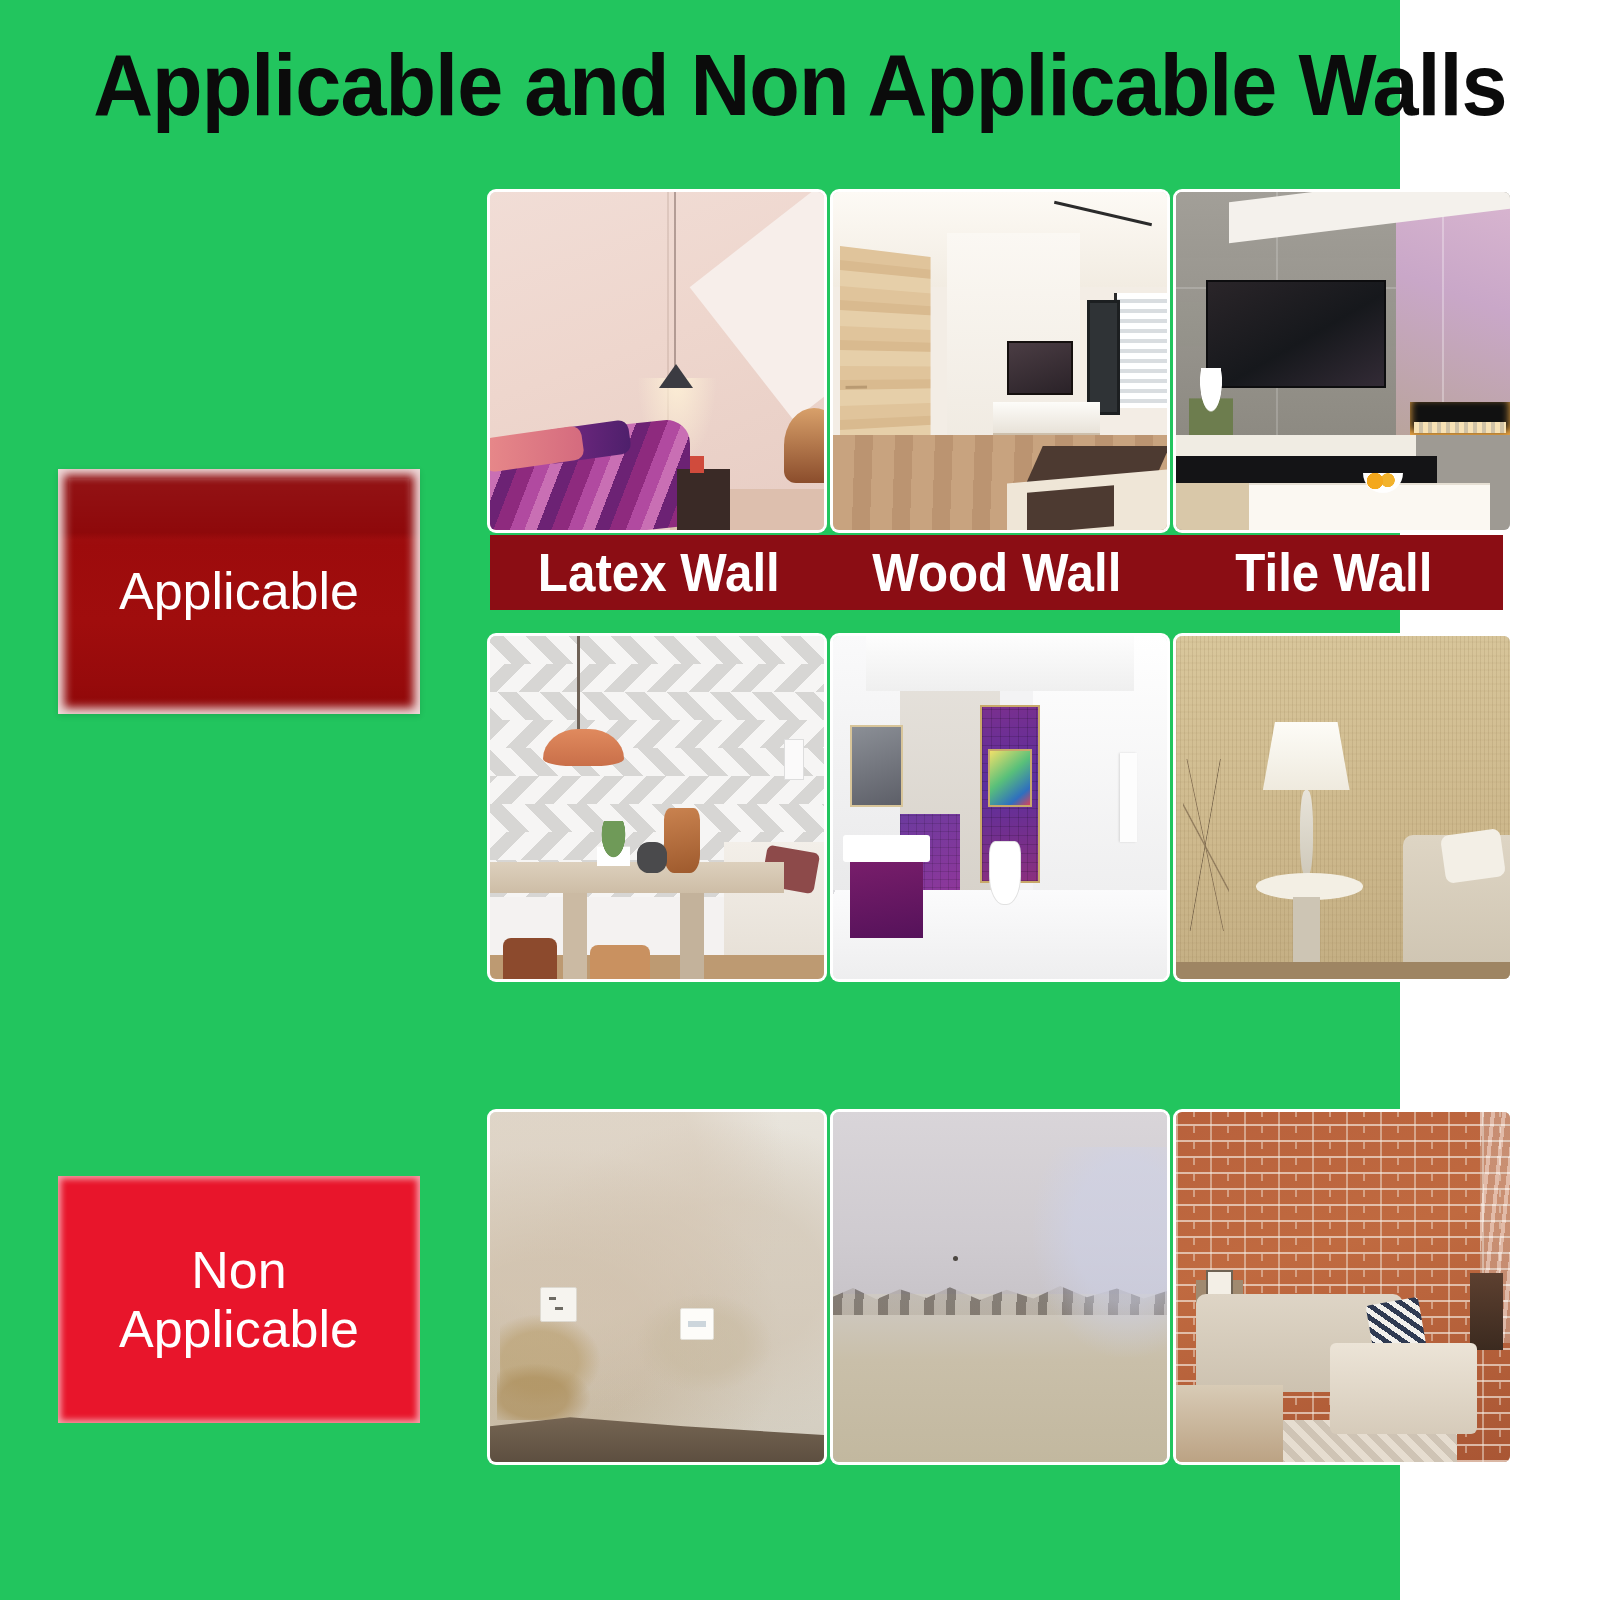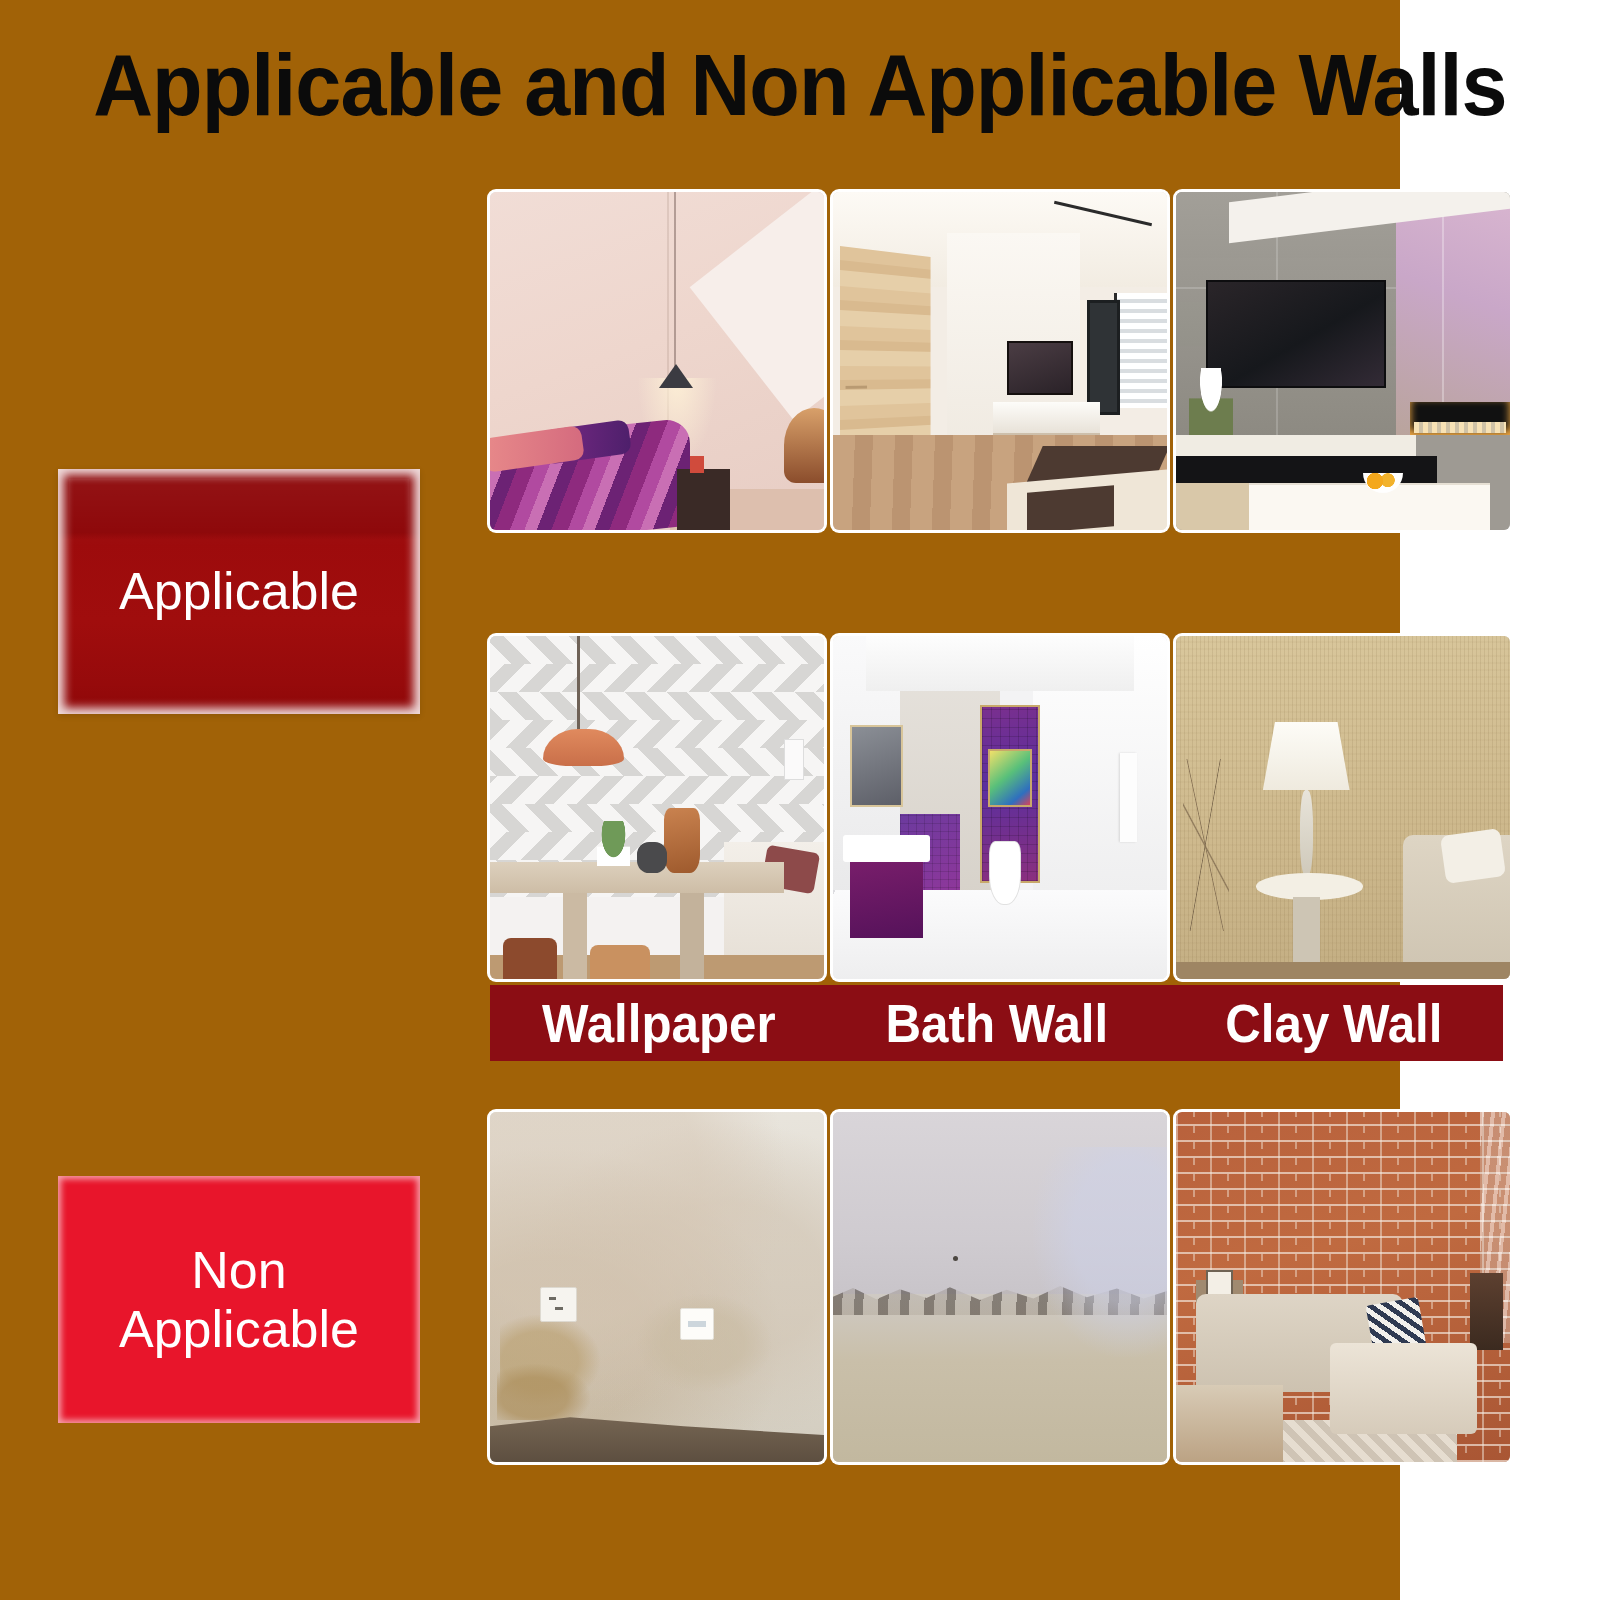--- a/index.html
+++ b/index.html
@@ -9,21 +9,21 @@
     height: 1600px;
     background: #ffffff;
     font-family: "Liberation Sans", sans-serif;
     overflow: hidden;
   }
 
   #page {
     position: relative;
     width: 1400px;
     height: 1600px;
-    background: #a16207;
+    background: #22c55e;
   }
 
   
   .page-title {
     position: absolute;
     left: 0; top: 34px;
     width: 1600px;
     text-align: center;
     font-size: 88px;
     font-weight: bold;
@@ -713,20 +713,25 @@
         <div class="ledge"></div>
           <div class="black"></div>
           <div class="fire"></div>
         <div class="floor"></div>
           <div class="table"></div>
           <div class="fruit"></div>
       </div>
     </div>
   </div>
 
+  <div class="caption-bar dark" style="left:490px; top:535px; width:1013px; height:75px;">
+    <div class="caption">Latex Wall</div>
+    <div class="caption">Wood Wall</div>
+    <div class="caption">Tile Wall</div>
+  </div>
 
   <div class="tile-row" style="left:490px; top:636px; width:1020px; height:343px;">
 
     <div class="tile">
       <div class="scene sc-wallpaper">
         <div class="chev"></div>
           <div class="chev2"></div>
         <div class="cord"></div>
           <div class="pend"></div>
           <div class="switch"></div>
@@ -769,25 +774,20 @@
           <div class="sofa-pillow"></div>
         <div class="shade"></div>
           <div class="stem"></div>
         <div class="sidetable"></div>
           <div class="pedestal"></div>
         <div class="floor"></div>
       </div>
     </div>
   </div>
 
-  <div class="caption-bar dark" style="left:490px; top:985px; width:1013px; height:76px;">
-    <div class="caption">Wallpaper</div>
-    <div class="caption">Bath Wall</div>
-    <div class="caption">Clay Wall</div>
-  </div>
 
   <div class="tile-row" style="left:490px; top:1112px; width:1020px; height:350px;">
 
     <div class="tile">
       <div class="scene sc-water">
         <div class="blotch"></div>
           <div class="blotch2"></div>
         <div class="socket"></div>
           <div class="switch"></div>
         <div class="crumble"></div>

